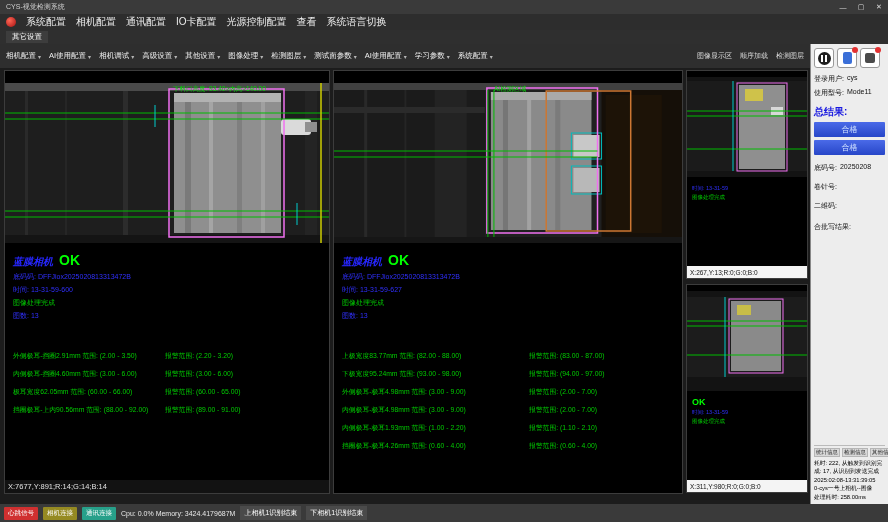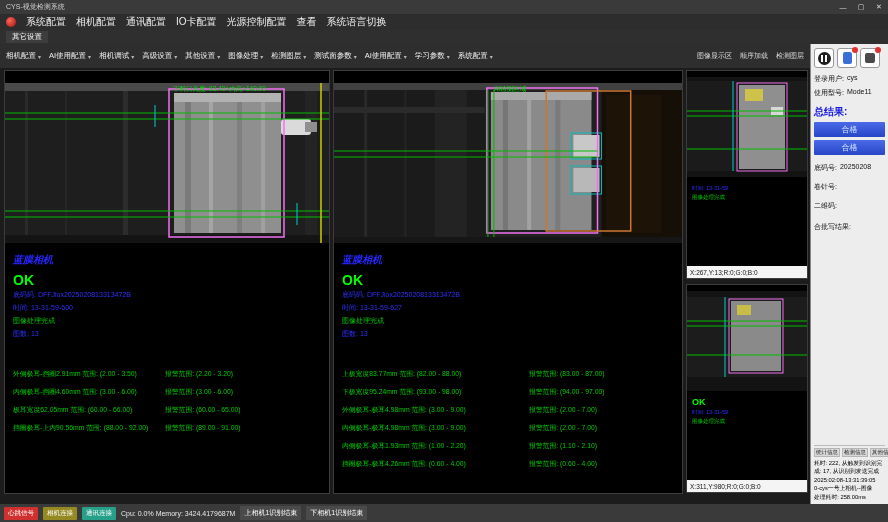--- a/index.html
+++ b/index.html
@@ -43,21 +43,21 @@
   .photo{position:absolute;left:0;top:12px;width:100%;height:160px;display:block;}
   .smallview .photo{top:6px;height:100px;}
   .overlay-label{position:absolute;color:#00e000;font-size:6.5px;white-space:nowrap;}
 
   .coordbar{position:absolute;left:0;right:0;bottom:0;height:13px;background:#121212;color:#e0e0e0;
     font-size:7.5px;display:flex;align-items:center;padding-left:3px;}
   .smallview .coordbar{background:#f4f4f4;color:#141414;height:12px;font-size:6.5px;}
 
   .textblock{position:absolute;left:8px;right:2px;top:182px;}
   .smallview .textblock{top:112px;left:5px;}
-  .cam-title-row{display:flex;align-items:baseline;gap:6px;flex-direction:column;}
+  .cam-title-row{display:flex;align-items:baseline;gap:6px;}
   .cam-title{color:#2626ff;font-size:10px;font-weight:bold;font-style:italic;}
   .cam-ok{color:#00ff00;font-size:14px;font-weight:bold;line-height:1;}
   .info-blue{color:#3030ff;font-size:7px;margin-top:3px;white-space:nowrap;}
   .info-green{color:#00cc00;font-size:7px;margin-top:3px;white-space:nowrap;}
   .meas-block{margin-top:30px;}
   .meas-row{display:flex;margin-top:8px;font-size:6.8px;color:#00cc00;white-space:nowrap;}
   .cam1 .m-text{width:152px;}
   .cam2 .m-text{width:187px;}
   .m-alarm{flex:1;}
 
@@ -232,20 +232,21 @@
               <div class="meas-row">
                   <span class="m-text">极耳宽度62.05mm 范围: (60.00 - 66.00)</span>
                   <span class="m-alarm">报警范围: (60.00 - 65.00)</span>
                 </div>
               <div class="meas-row">
                   <span class="m-text">挡圈极耳-上内90.56mm 范围: (88.00 - 92.00)</span>
                   <span class="m-alarm">报警范围: (89.00 - 91.00)</span>
                 </div>
             </div>
           </div>
+          <div class="coordbar">X:7677,Y:891;R:14;G:14;B:14</div>
         </div>
 
         <div class="camview cam2">
           <svg class="photo" viewBox="0 0 346 160" preserveAspectRatio="none">
             <rect width="346" height="160" fill="#161616"></rect>
             <rect y="0" width="346" height="7" fill="#404040"></rect>
             <rect y="7" width="346" height="147" fill="#202020"></rect>
             <rect x="0" y="7" width="150" height="147" fill="#1b1b1b"></rect>
             <rect x="30" y="7" width="3" height="147" fill="#292929"></rect>
             <rect x="70" y="7" width="2" height="147" fill="#252525"></rect>

